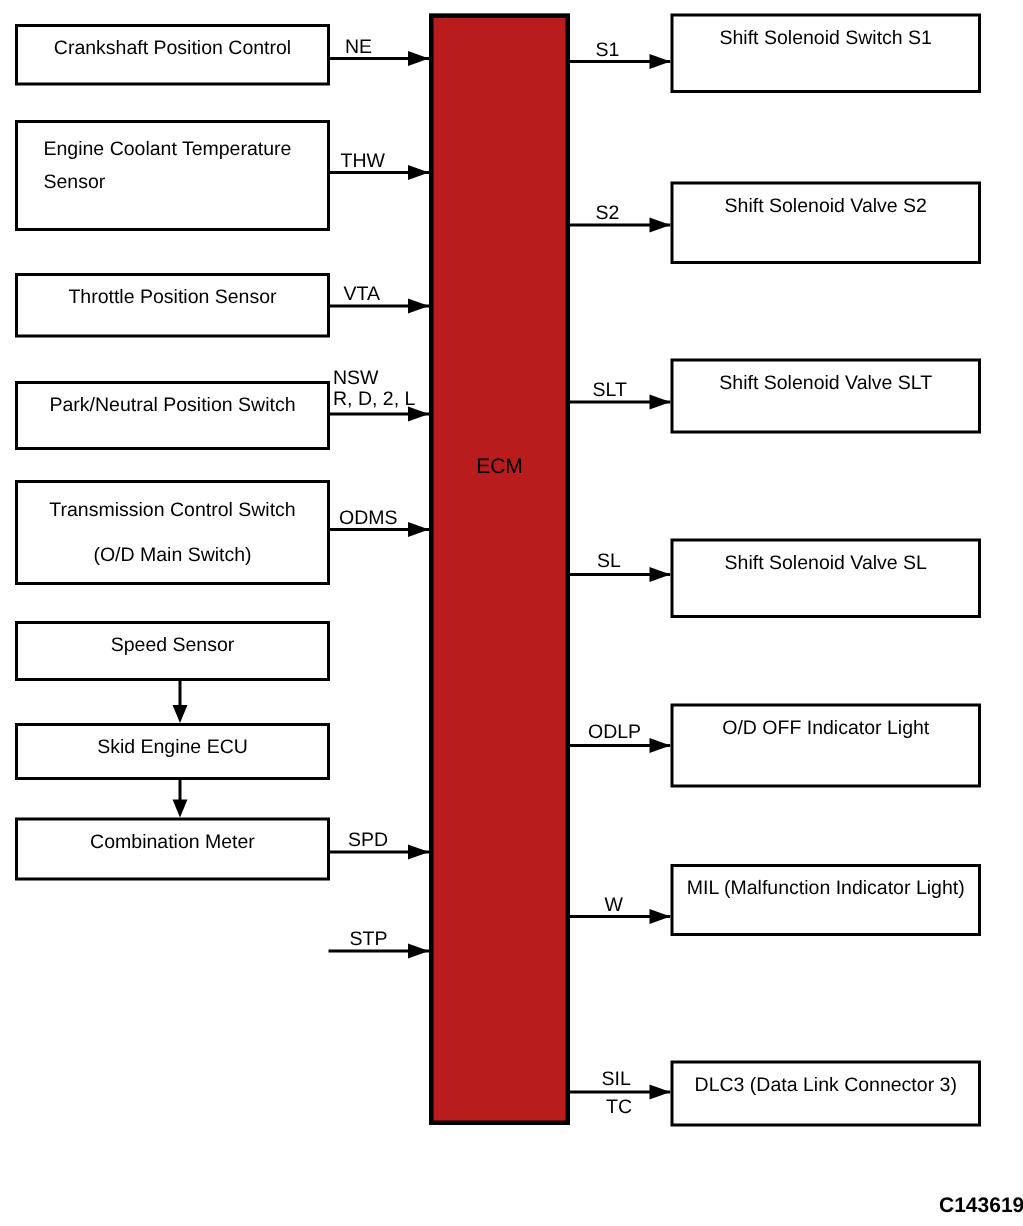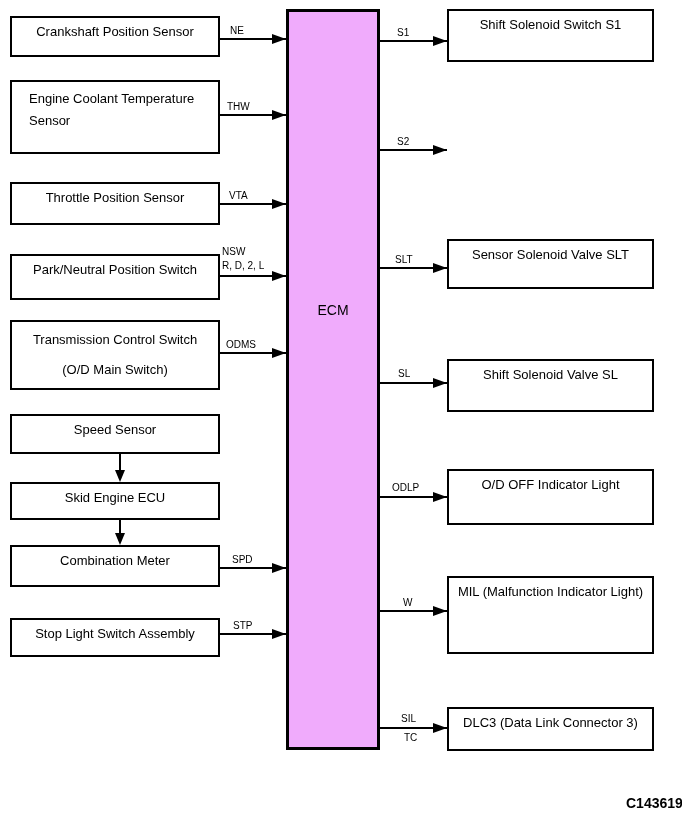--- a/index.html
+++ b/index.html
@@ -8,39 +8,39 @@
     font-family:"Liberation Sans",sans-serif;color:#000;overflow:hidden;
   }
   .box{
     position:absolute;box-sizing:border-box;border:2px solid #000;background:#fff;
     font-size:13px;line-height:16px;display:flex;flex-direction:column;
     align-items:center;padding-top:6px;text-align:center;
   }
   .box.left-align{align-items:flex-start;text-align:left;padding-left:17px;line-height:22px;}
   .box.two-center{line-height:30px;padding-top:3px;}
   .ecm{
-    position:absolute;box-sizing:border-box;border:3px solid #000;background:#f0abfc;
+    position:absolute;box-sizing:border-box;border:3px solid #000;background:#b91c1c;
   }
   .ecm-label{position:absolute;left:0;right:0;top:290px;text-align:center;font-size:14px;}
   .hline{position:absolute;height:2px;background:#000;}
   .vline{position:absolute;width:2px;background:#000;}
   .arr-r{position:absolute;width:0;height:0;border-left:14px solid #000;
          border-top:5px solid transparent;border-bottom:5px solid transparent;}
   .arr-d{position:absolute;width:0;height:0;border-top:12px solid #000;
          border-left:5px solid transparent;border-right:5px solid transparent;}
-  .sig{position:absolute;font-size:10px;line-height:14px;white-space:nowrap;}
+  .sig{position:absolute;font-size:13px;line-height:14px;white-space:nowrap;}
   .code{position:absolute;font-size:14px;font-weight:bold;letter-spacing:0;}
 </style>
 </head>
 <body>
 
 <div class="canvas">
 
   <div class="box" style="left:10px;top:16px;width:210px;height:41px">
-    <span>Crankshaft Position Sensor</span>
+    <span>Crankshaft Position Control</span>
   </div>
 
   <div class="box left-align" style="left:10px;top:80px;width:210px;height:74px">
     <span>Engine Coolant Temperature</span>
     <span>Sensor</span>
   </div>
 
   <div class="box" style="left:10px;top:182px;width:210px;height:43px">
     <span>Throttle Position Sensor</span>
   </div>
@@ -59,23 +59,20 @@
   </div>
 
   <div class="box" style="left:10px;top:482px;width:210px;height:38px">
     <span>Skid Engine ECU</span>
   </div>
 
   <div class="box" style="left:10px;top:545px;width:210px;height:42px">
     <span>Combination Meter</span>
   </div>
 
-  <div class="box" style="left:10px;top:618px;width:210px;height:39px">
-    <span>Stop Light Switch Assembly</span>
-  </div>
 
   <div class="vline" style="left:119px;top:454px;height:18px"></div>
   <div class="arr-d" style="left:115px;top:470px"></div>
 
   <div class="vline" style="left:119px;top:520px;height:15px"></div>
   <div class="arr-d" style="left:115px;top:533px"></div>
 
   <div class="hline" style="left:219px;top:38px;width:67px"></div>
   <div class="arr-r" style="left:272px;top:34px"></div>
 
@@ -137,34 +134,37 @@
   <div class="sig" style="left:398px;top:367px">SL</div>
   <div class="sig" style="left:392px;top:481px">ODLP</div>
   <div class="sig" style="left:403px;top:596px">W</div>
   <div class="sig" style="left:401px;top:712px">SIL</div>
   <div class="sig" style="left:404px;top:731px">TC</div>
 
   <div class="box" style="left:447px;top:9px;width:207px;height:53px">
     <span>Shift Solenoid Switch S1</span>
   </div>
 
+  <div class="box" style="left:447px;top:121px;width:207px;height:55px">
+    <span>Shift Solenoid Valve S2</span>
+  </div>
 
   <div class="box" style="left:447px;top:239px;width:207px;height:50px">
-    <span>Sensor Solenoid Valve SLT</span>
+    <span>Shift Solenoid Valve SLT</span>
   </div>
 
   <div class="box" style="left:447px;top:359px;width:207px;height:53px">
     <span>Shift Solenoid Valve SL</span>
   </div>
 
   <div class="box" style="left:447px;top:469px;width:207px;height:56px">
     <span>O/D OFF Indicator Light</span>
   </div>
 
-  <div class="box" style="left:447px;top:576px;width:207px;height:78px">
+  <div class="box" style="left:447px;top:576px;width:207px;height:48px">
     <span>MIL (Malfunction Indicator Light)</span>
   </div>
 
   <div class="box" style="left:447px;top:707px;width:207px;height:44px">
     <span>DLC3 (Data Link Connector 3)</span>
   </div>
 
   <div class="code" style="left:626px;top:795px">C143619E02</div>
 
 </div>

